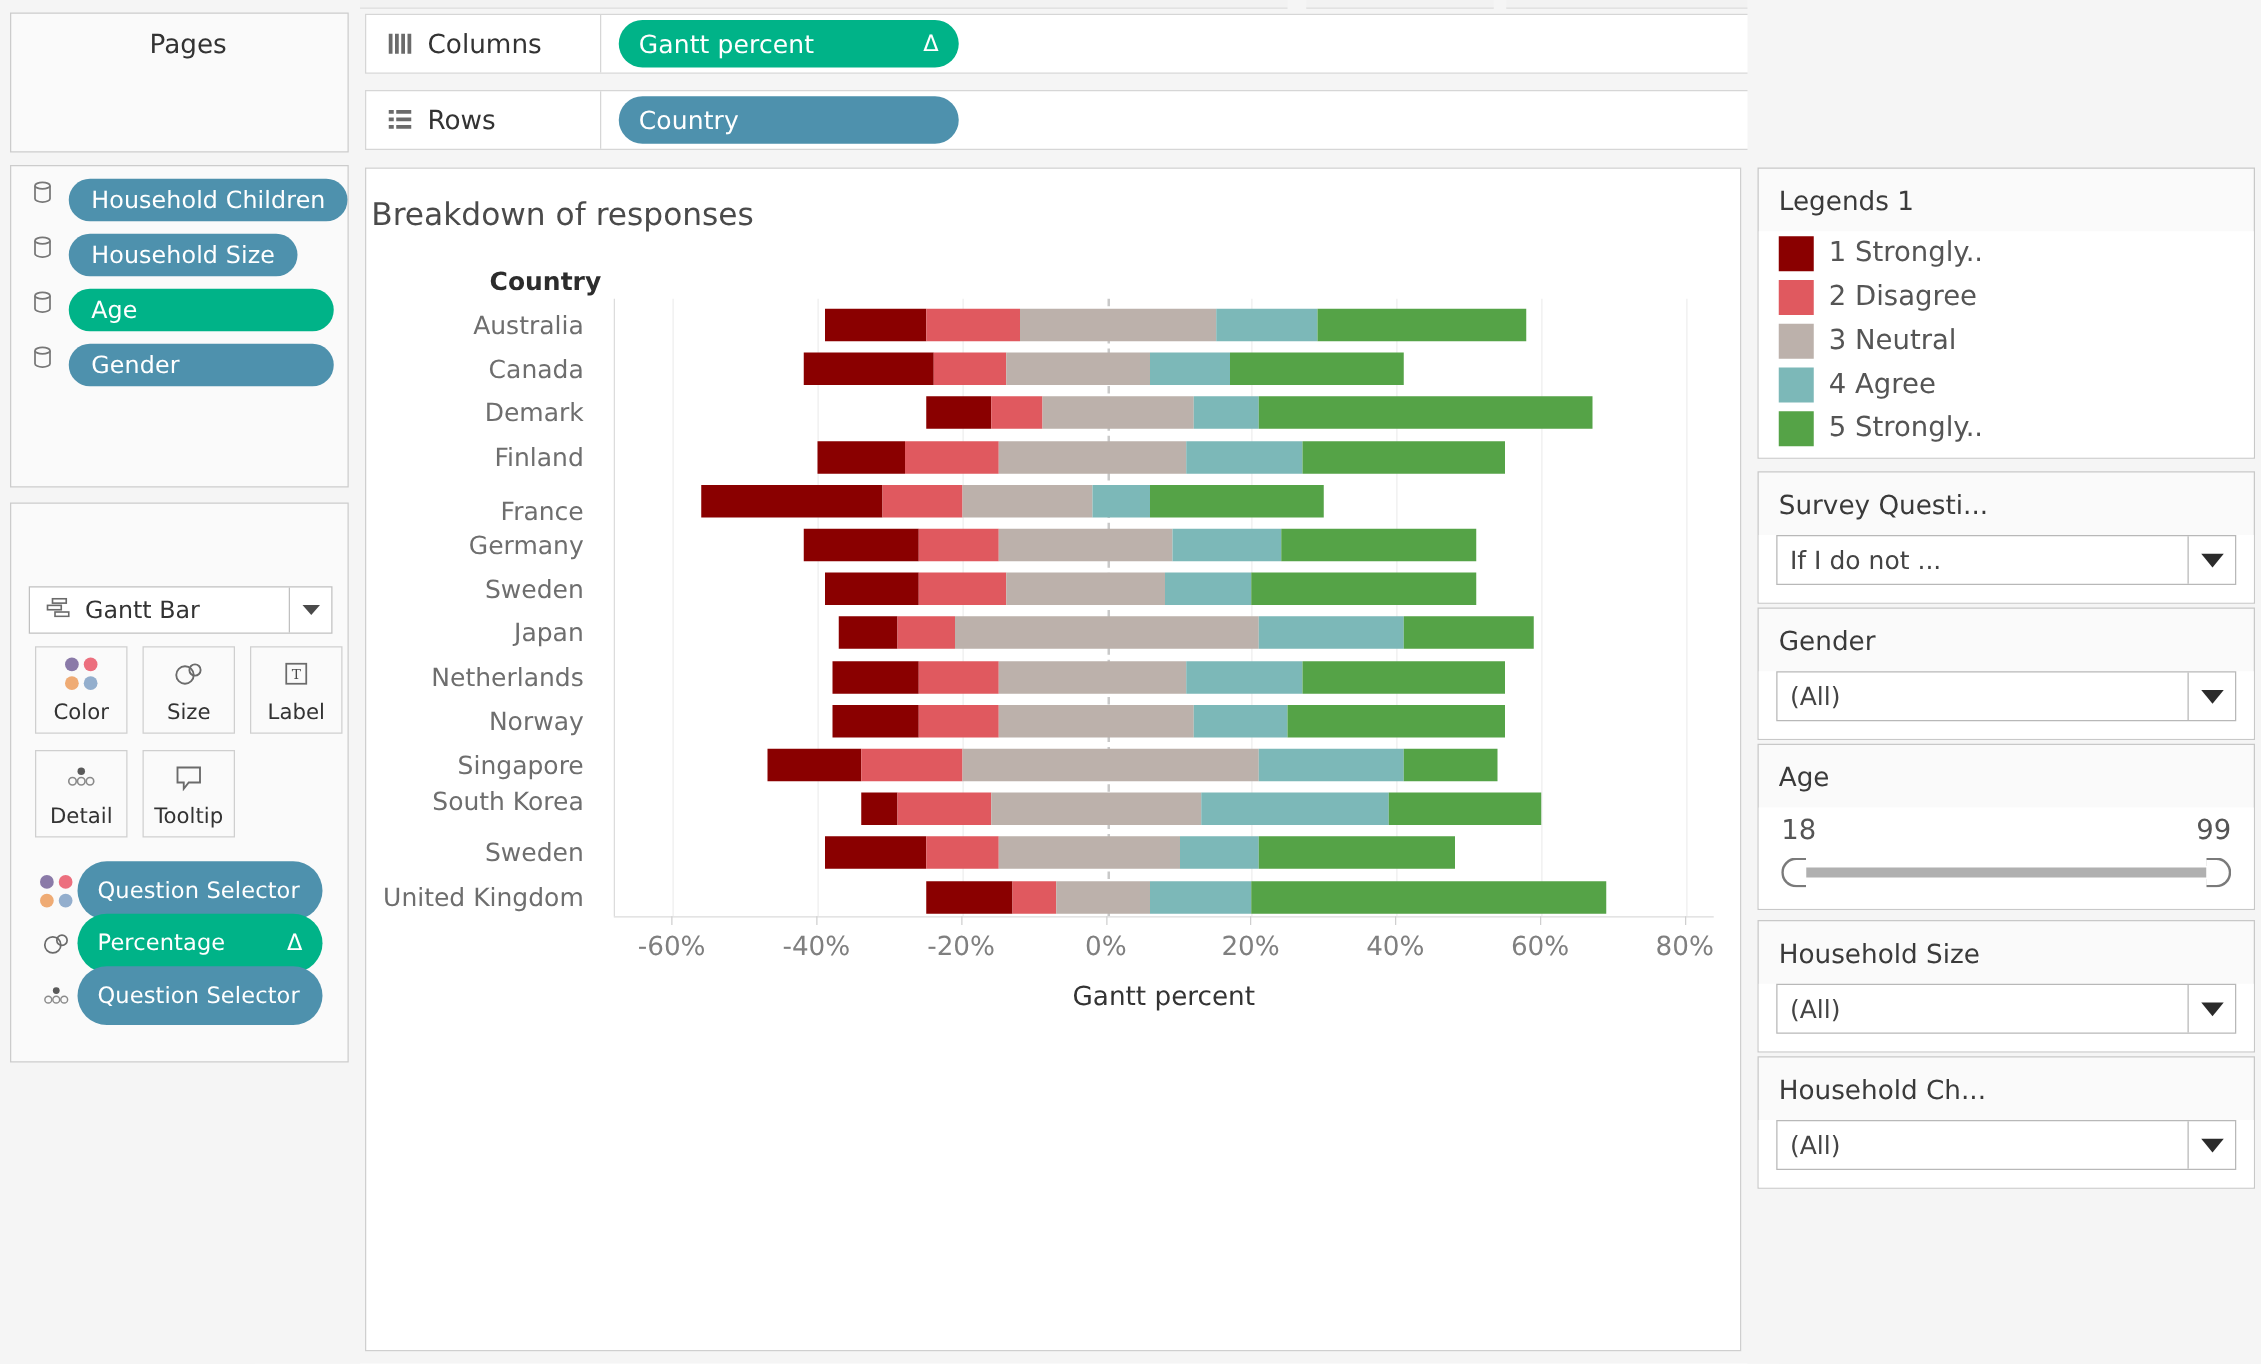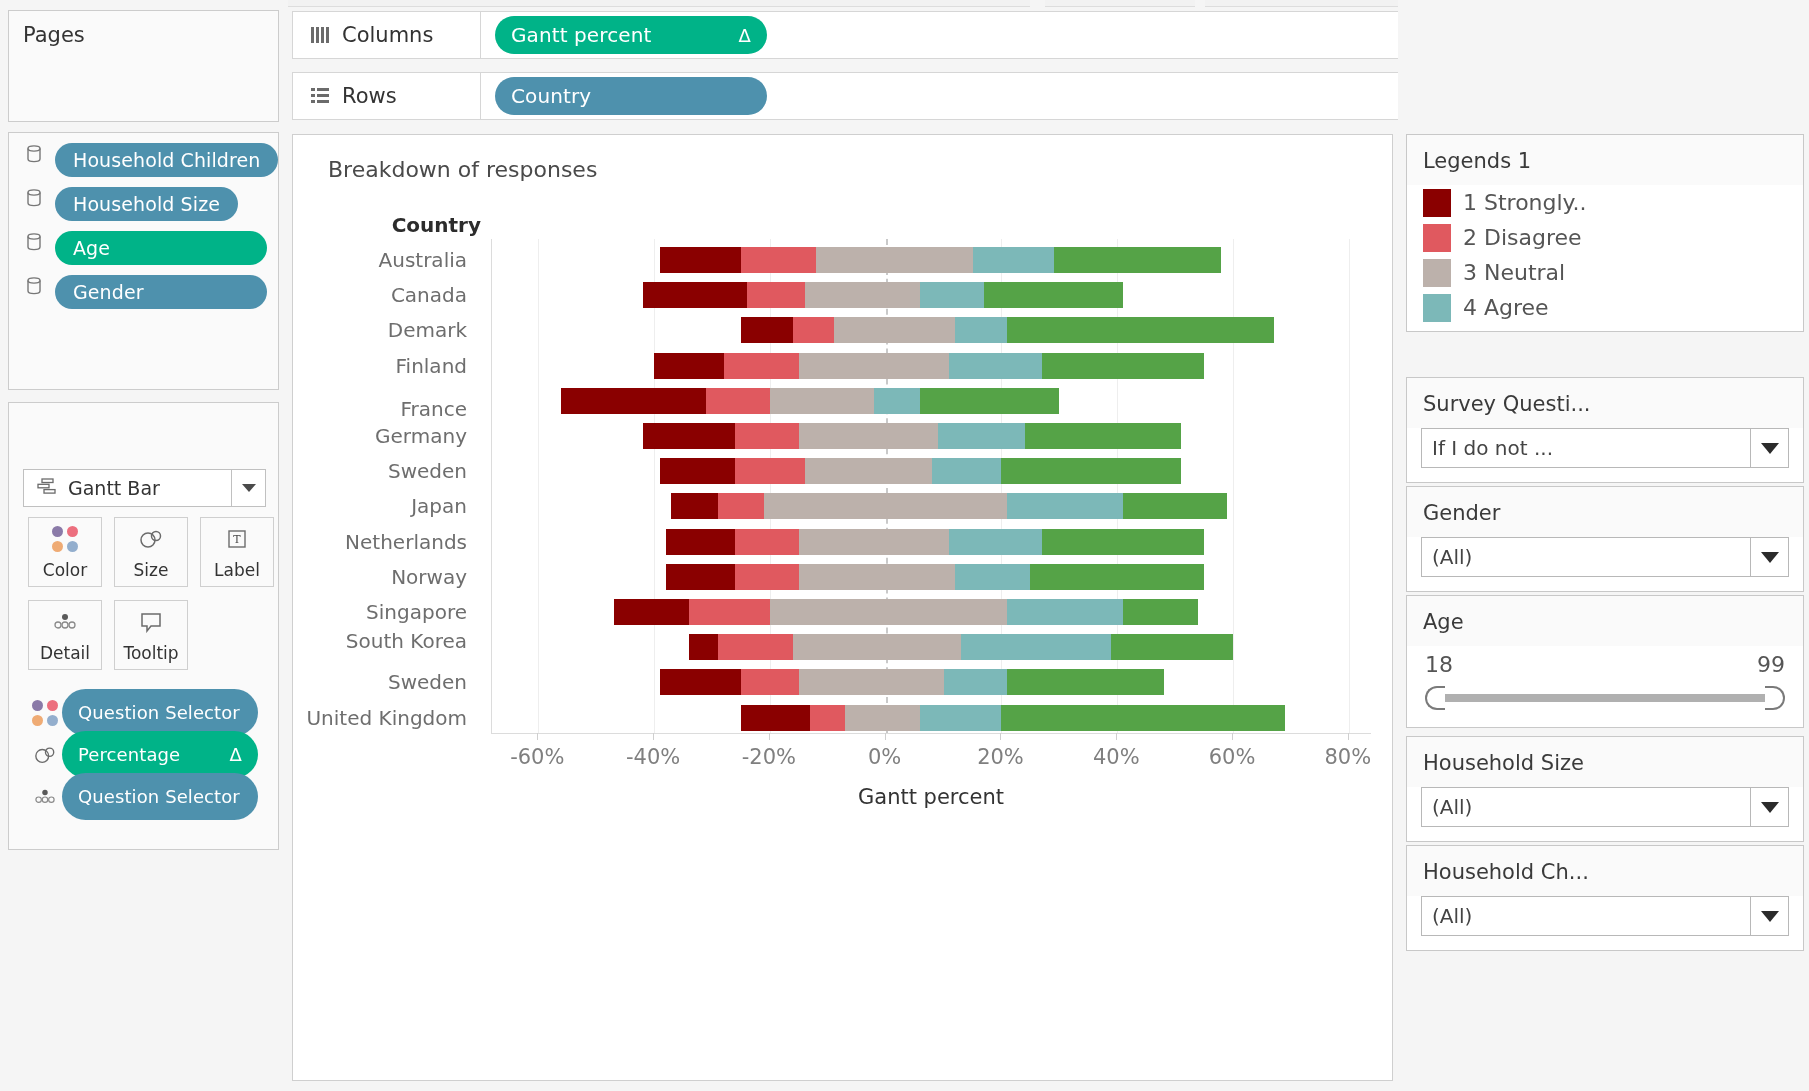--- a/index.html
+++ b/index.html
@@ -42,21 +42,21 @@
     position: absolute;
     left: 8px;
     width: 271px;
   }
   .card-title {
     font-size: 21px;
     color: #333333;
     padding: 12px 0 0 14px;
   }
 
-  #pages-card  { top: 10px;  height: 112px; }
+  #pages-card  { top: 10px;  height: 112px; text-align: center; }
   #filters-card{ top: 132px; height: 258px; }
   #marks-card  { top: 402px; height: 448px; }
 
   .shelf-row {
     display: flex;
     padding-left: 14px;
     margin-top: 10px;
   }
   .db-icon {
     width: 22px; height: 22px;
@@ -149,22 +149,22 @@
 
   
   #viz {
     position: absolute;
     left: 292px; top: 134px;
     width: 1101px; height: 947px;
     background: #ffffff;
     border: 1px solid #cfcfcf;
   }
   #viz-title {
-    position: absolute; left: 35px; top: 22px;
-    font-size: 22px; color: #4a4a4a;
+    position: absolute; left: 4px; top: 22px;
+    font-size: 25px; color: #4a4a4a;
     font-weight: 400;
   }
   #country-header {
     position: absolute; left: 0px; top: 78px;
     width: 188px; text-align: right;
     font-size: 20px; font-weight: bold; color: #2c2c2c;
   }
 
   .plot-wrap { position: absolute; left: 0; top: 104px; width: 1101px; height: 500px; }
   .row-label {
@@ -643,20 +643,24 @@
           <span class="legend-text">2 Disagree</span>
         </div>
         <div class="legend-item">
           <span class="legend-swatch" style="background:#bcb1ab"></span>
           <span class="legend-text">3 Neutral</span>
         </div>
         <div class="legend-item">
           <span class="legend-swatch" style="background:#7cb8b8"></span>
           <span class="legend-text">4 Agree</span>
         </div>
+        <div class="legend-item">
+          <span class="legend-swatch" style="background:#55a347"></span>
+          <span class="legend-text">5 Strongly..</span>
+        </div>
       </div>
     </div>
 
     <div class="rcard" id="sq-card">
       <div class="rcard-title">Survey Questi...</div>
       <div class="dd-wrap">
         <div class="dropdown">
           <span class="dd-value">If I do not ...</span>
           <span class="dd-caret">
               <span class="caret-tri"></span>

